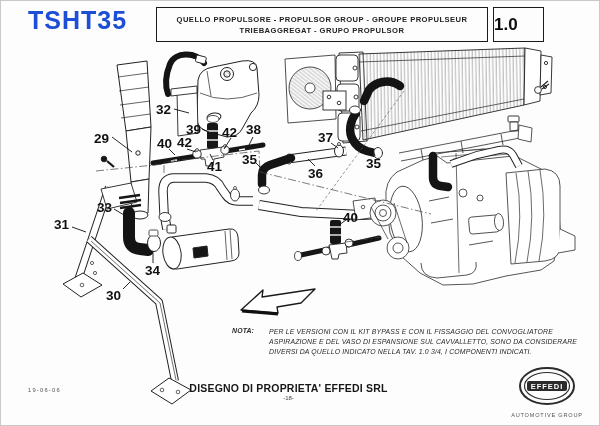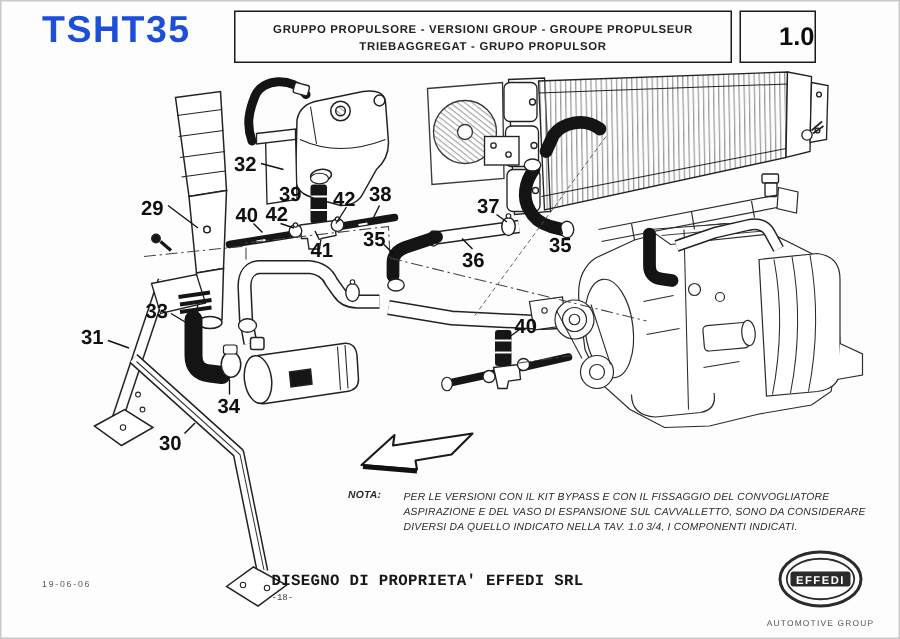--- a/index.html
+++ b/index.html
@@ -14,50 +14,50 @@
     letter-spacing:1px;color:#1d4ed8;
   }
   .title-box{
     position:absolute;left:155px;top:6px;width:330px;height:33px;
     border:1.3px solid #1a1a1a;text-align:center;
     display:flex;flex-direction:column;justify-content:center;gap:2px;
   }
   .title-box div{font-size:7.6px;font-weight:bold;letter-spacing:.45px;color:#222;}
   .tav-box{
     position:absolute;left:492px;top:6px;width:49px;height:33px;
-    border:1.3px solid #1a1a1a;text-align:right;line-height:33px;
+    border:1.3px solid #1a1a1a;text-align:left;line-height:33px;
     font-size:17px;font-weight:bold;color:#0d0d0d;
   }
   .sheet-box{
     position:absolute;left:549px;top:9px;width:37px;height:27px;
     border:1.2px solid #333;text-align:center;line-height:27px;
     font-size:9px;font-weight:bold;color:#222;
   }
   
   .diagram{position:absolute;left:0;top:0;width:600px;height:426px;}
   
   .note{position:absolute;left:231px;top:326px;width:350px;
         font-size:6.9px;font-style:italic;color:#2a2a2a;letter-spacing:.15px;}
   .note .nlabel{position:absolute;left:0;top:0;font-weight:bold;}
   .note .nlines{margin-left:37px;line-height:9.8px;}
   
   .date{position:absolute;left:27px;top:386px;font-size:5.8px;letter-spacing:1.2px;color:#555;}
-  .ownership{position:absolute;left:180px;top:381px;width:215px;text-align:left;font-family:Liberation Mono, monospace;}
+  .ownership{position:absolute;left:180px;top:381px;width:215px;text-align:center;}
   .ownership .own-line{font-size:10.5px;font-weight:bold;color:#171717;letter-spacing:.2px;}
   .ownership .pageno{font-size:6px;color:#444;margin-top:1px;}
   .logo{position:absolute;left:510px;top:364px;width:74px;height:58px;}
 </style>
 </head>
 <body>
 
 <div class="page">
 
   <div class="code">TSHT35</div>
   <div class="title-box">
-    <div>GRUPPO PROPULSORE - VERSIONI GROUP - GROUPE PROPULSEUR</div>
+    <div>QUELLO PROPULSORE - PROPULSOR GROUP - GROUPE PROPULSEUR</div>
     <div>TRIEBAGGREGAT - GRUPO PROPULSOR</div>
   </div>
   <div class="tav-box">1.0</div>
 
   <svg class="diagram" viewBox="0 0 600 426" xmlns="http://www.w3.org/2000/svg">
     <defs>
       <pattern id="fins" width="3.4" height="10" patternUnits="userSpaceOnUse" patternTransform="rotate(-1)">
         <line x1="1" y1="0" x2="1" y2="10" stroke="#8a8a8a" stroke-width="0.7"></line>
       </pattern>
       <pattern id="fanhatch" width="3" height="3" patternUnits="userSpaceOnUse" patternTransform="rotate(38)">

